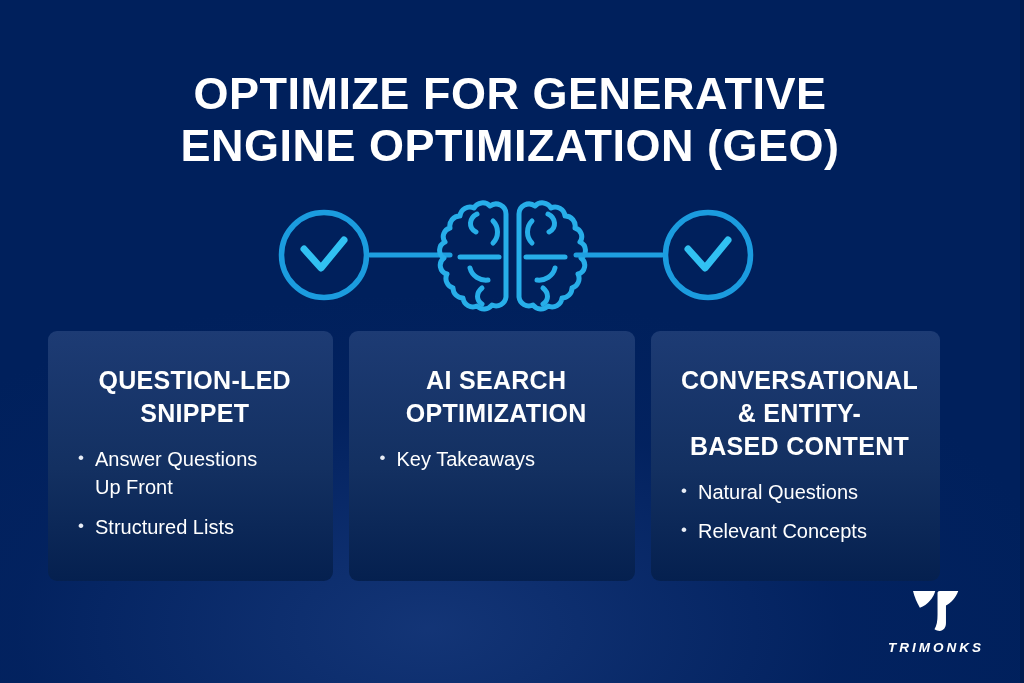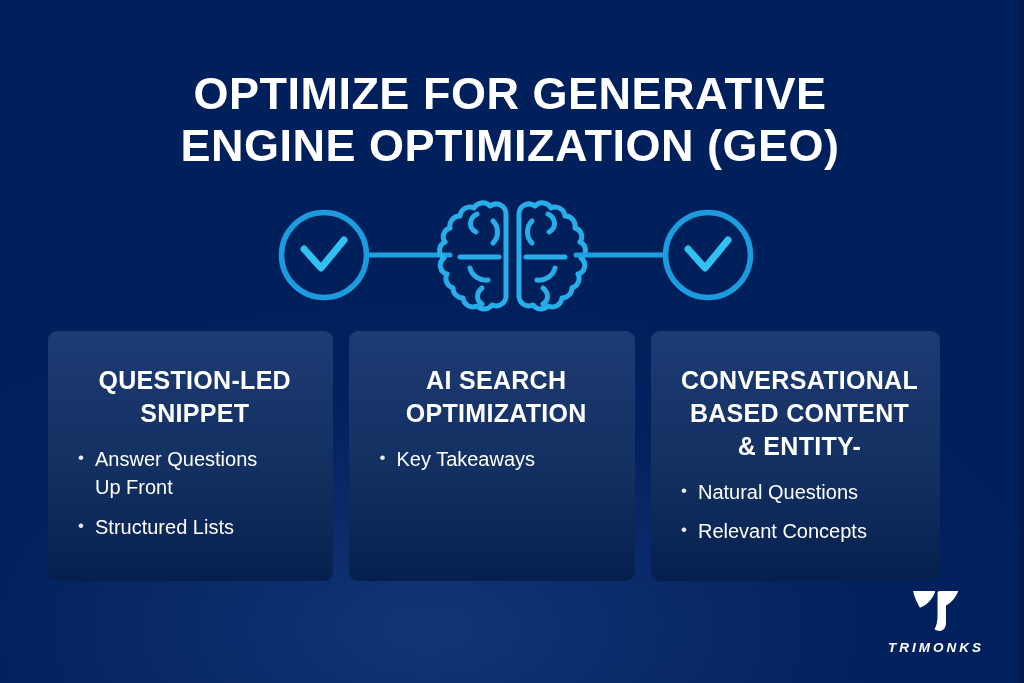--- a/index.html
+++ b/index.html
@@ -136,22 +136,22 @@
         <span>OPTIMIZATION</span>
       </h2>
       <ul>
         <li>Key Takeaways</li>
       </ul>
     </section>
 
     <section class="card">
       <h2>
         <span>CONVERSATIONAL</span>
+        <span>&amp; ENTITY-</span>
         <span>BASED CONTENT</span>
-        <span>&amp; ENTITY-</span>
       </h2>
       <ul>
         <li>Natural Questions</li>
         <li>Relevant Concepts</li>
       </ul>
     </section>
 
   </div>
 
   <div class="brand">

